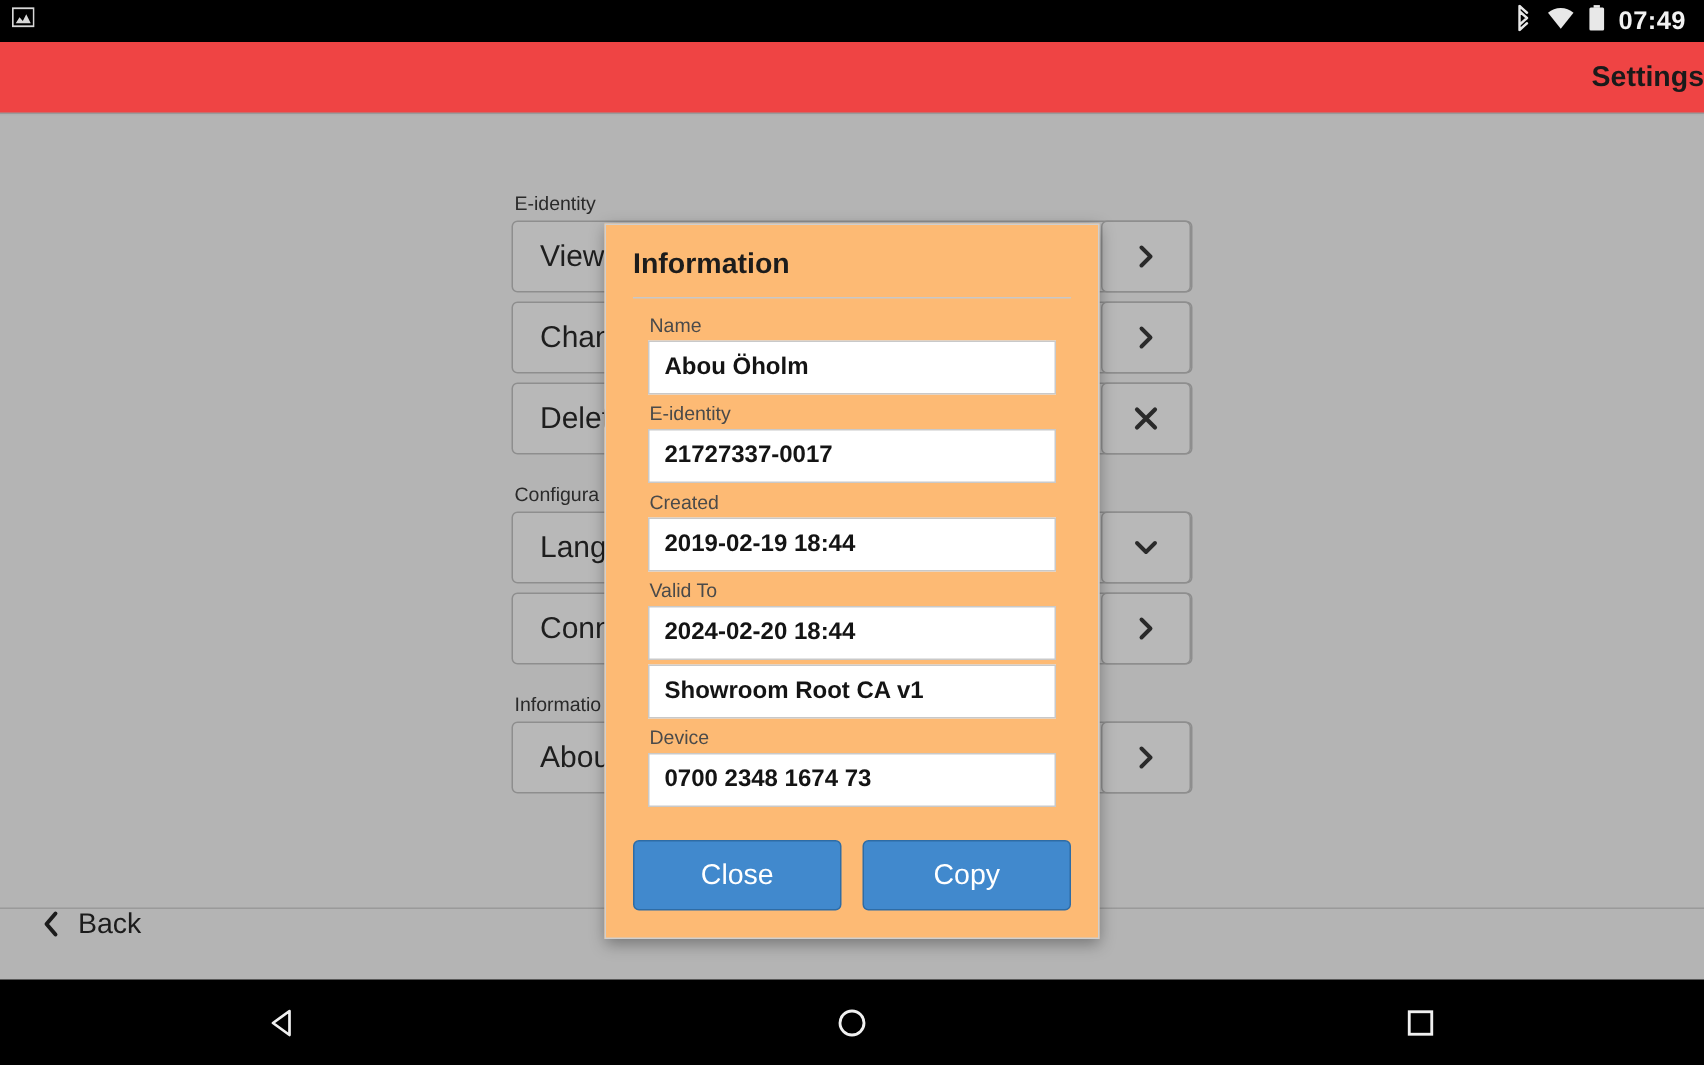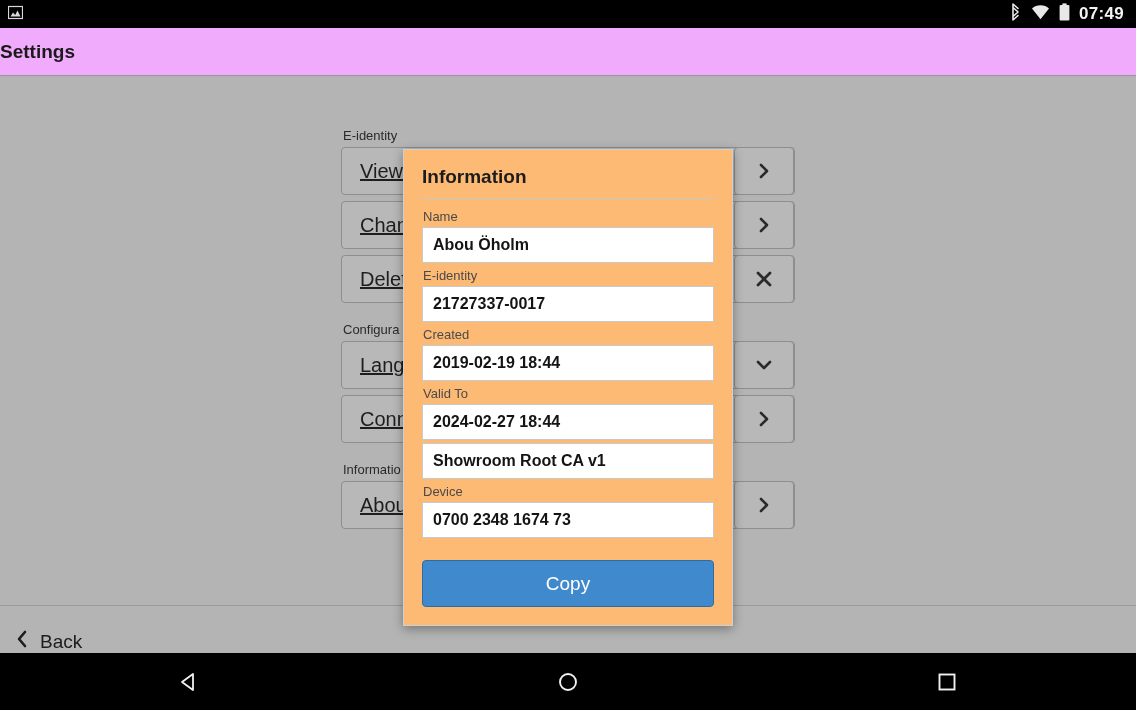--- a/index.html
+++ b/index.html
@@ -19,23 +19,23 @@
     padding:0 12px 0 8px;
   }
   .sb-left { display:flex; align-items:center; gap:6px; }
   .sb-right { display:flex; align-items:center; gap:9px; }
   .sb-time { font-size:17px; font-weight:600; letter-spacing:.3px; color:#f2f2f2; }
   .sb-icon { display:block; }
 
   
   .titlebar {
     position:absolute; top:28px; left:0; width:1136px; height:48px;
-    background:#f0abfc;
+    background:#ef4444;
     border-bottom:1px solid #999;
-    display:flex; align-items:center; justify-content:flex-start;
+    display:flex; align-items:center; justify-content:flex-end;
   }
   .titlebar-text { font-size:19px; font-weight:bold; color:#1a1a1a; }
 
   
   .content {
     position:absolute; top:77px; left:0; width:1136px; height:528px;
     background:#b4b4b4;
   }
   .settings-list {
     position:absolute; left:341px; top:48px; width:454px;
@@ -47,39 +47,38 @@
     position:relative;
     height:48px; margin-bottom:6px;
     background:#b8b8b8;
     border:1px solid #8e8e8e;
     border-radius:4px;
     display:flex; align-items:center;
   }
   .row-label {
     font-size:20px; color:#1e1e1e; padding-left:18px;
     white-space:nowrap;
-    text-decoration:underline;
   }
   .row-action {
     position:absolute; right:0; top:-1px;
     width:60px; height:48px;
     background:#b8b8b8;
     border:1px solid #8e8e8e;
     border-radius:4px;
     display:flex; align-items:center; justify-content:center;
   }
   .gap { height:10px; }
 
   
   .backbar {
     position:absolute; top:605px; left:0; width:1136px; height:48px;
     background:#b4b4b4;
     border-top:1px solid #9a9a9a;
-    display:flex; align-items:flex-end;
-    padding-left:14px; gap:10px;
+    display:flex; align-items:flex-start;
+    padding-left:26px; gap:10px;
   }
   .back-text { font-size:19px; color:#1c1c1c; }
 
   
   .navbar {
     position:absolute; top:653px; left:0; width:1136px; height:57px;
     background:#000;
     display:flex; align-items:center; justify-content:space-around;
   }
   .nav-btn { width:120px; display:flex; align-items:center; justify-content:center; }
@@ -94,21 +93,21 @@
     box-shadow:0 3px 10px rgba(0,0,0,.35);
     display:flex; flex-direction:column;margin-top:48px;
   }
   .dialog-title {
     font-size:19px; font-weight:bold; color:#1c1c1c;
     padding:16px 18px 10px 18px;
   }
   .dialog-divider {
     height:1px; background:#c8c8c8; margin:0 18px 8px 18px;
   }
-  .dialog-body { flex:1; padding:0 18px; overflow:hidden; }
+  .dialog-body { flex:1; padding:0 28px; overflow:hidden; }
   .field { margin-bottom:3px; }
   .field-label {
     font-size:13px; color:#4a4a4a; padding:2px 0 3px 1px;
   }
   .field-value {
     background:#ffffff;
     border:1px solid #c9c9c9;
     height:36px;
     display:flex; align-items:center;
     padding-left:10px;
@@ -282,32 +281,33 @@
         <div class="field-value">21727337-0017</div>
       </div>
 
       <div class="field">
         <div class="field-label">Created</div>
         <div class="field-value">2019-02-19 18:44</div>
       </div>
 
       <div class="field">
         <div class="field-label">Valid To</div>
-        <div class="field-value">2024-02-27 18:44</div>
+        <div class="field-value">2024-02-20 18:44</div>
       </div>
 
       <div class="field">
         <div class="field-value">Showroom Root CA v1</div>
       </div>
 
       <div class="field">
         <div class="field-label">Device</div>
         <div class="field-value">0700 2348 1674 73</div>
       </div>
 
     </div>
 
     <div class="dialog-actions">
+      <div class="btn">Close</div>
       <div class="btn">Copy</div>
     </div>
   </div>
 
 </div>
 
 </body></html>

